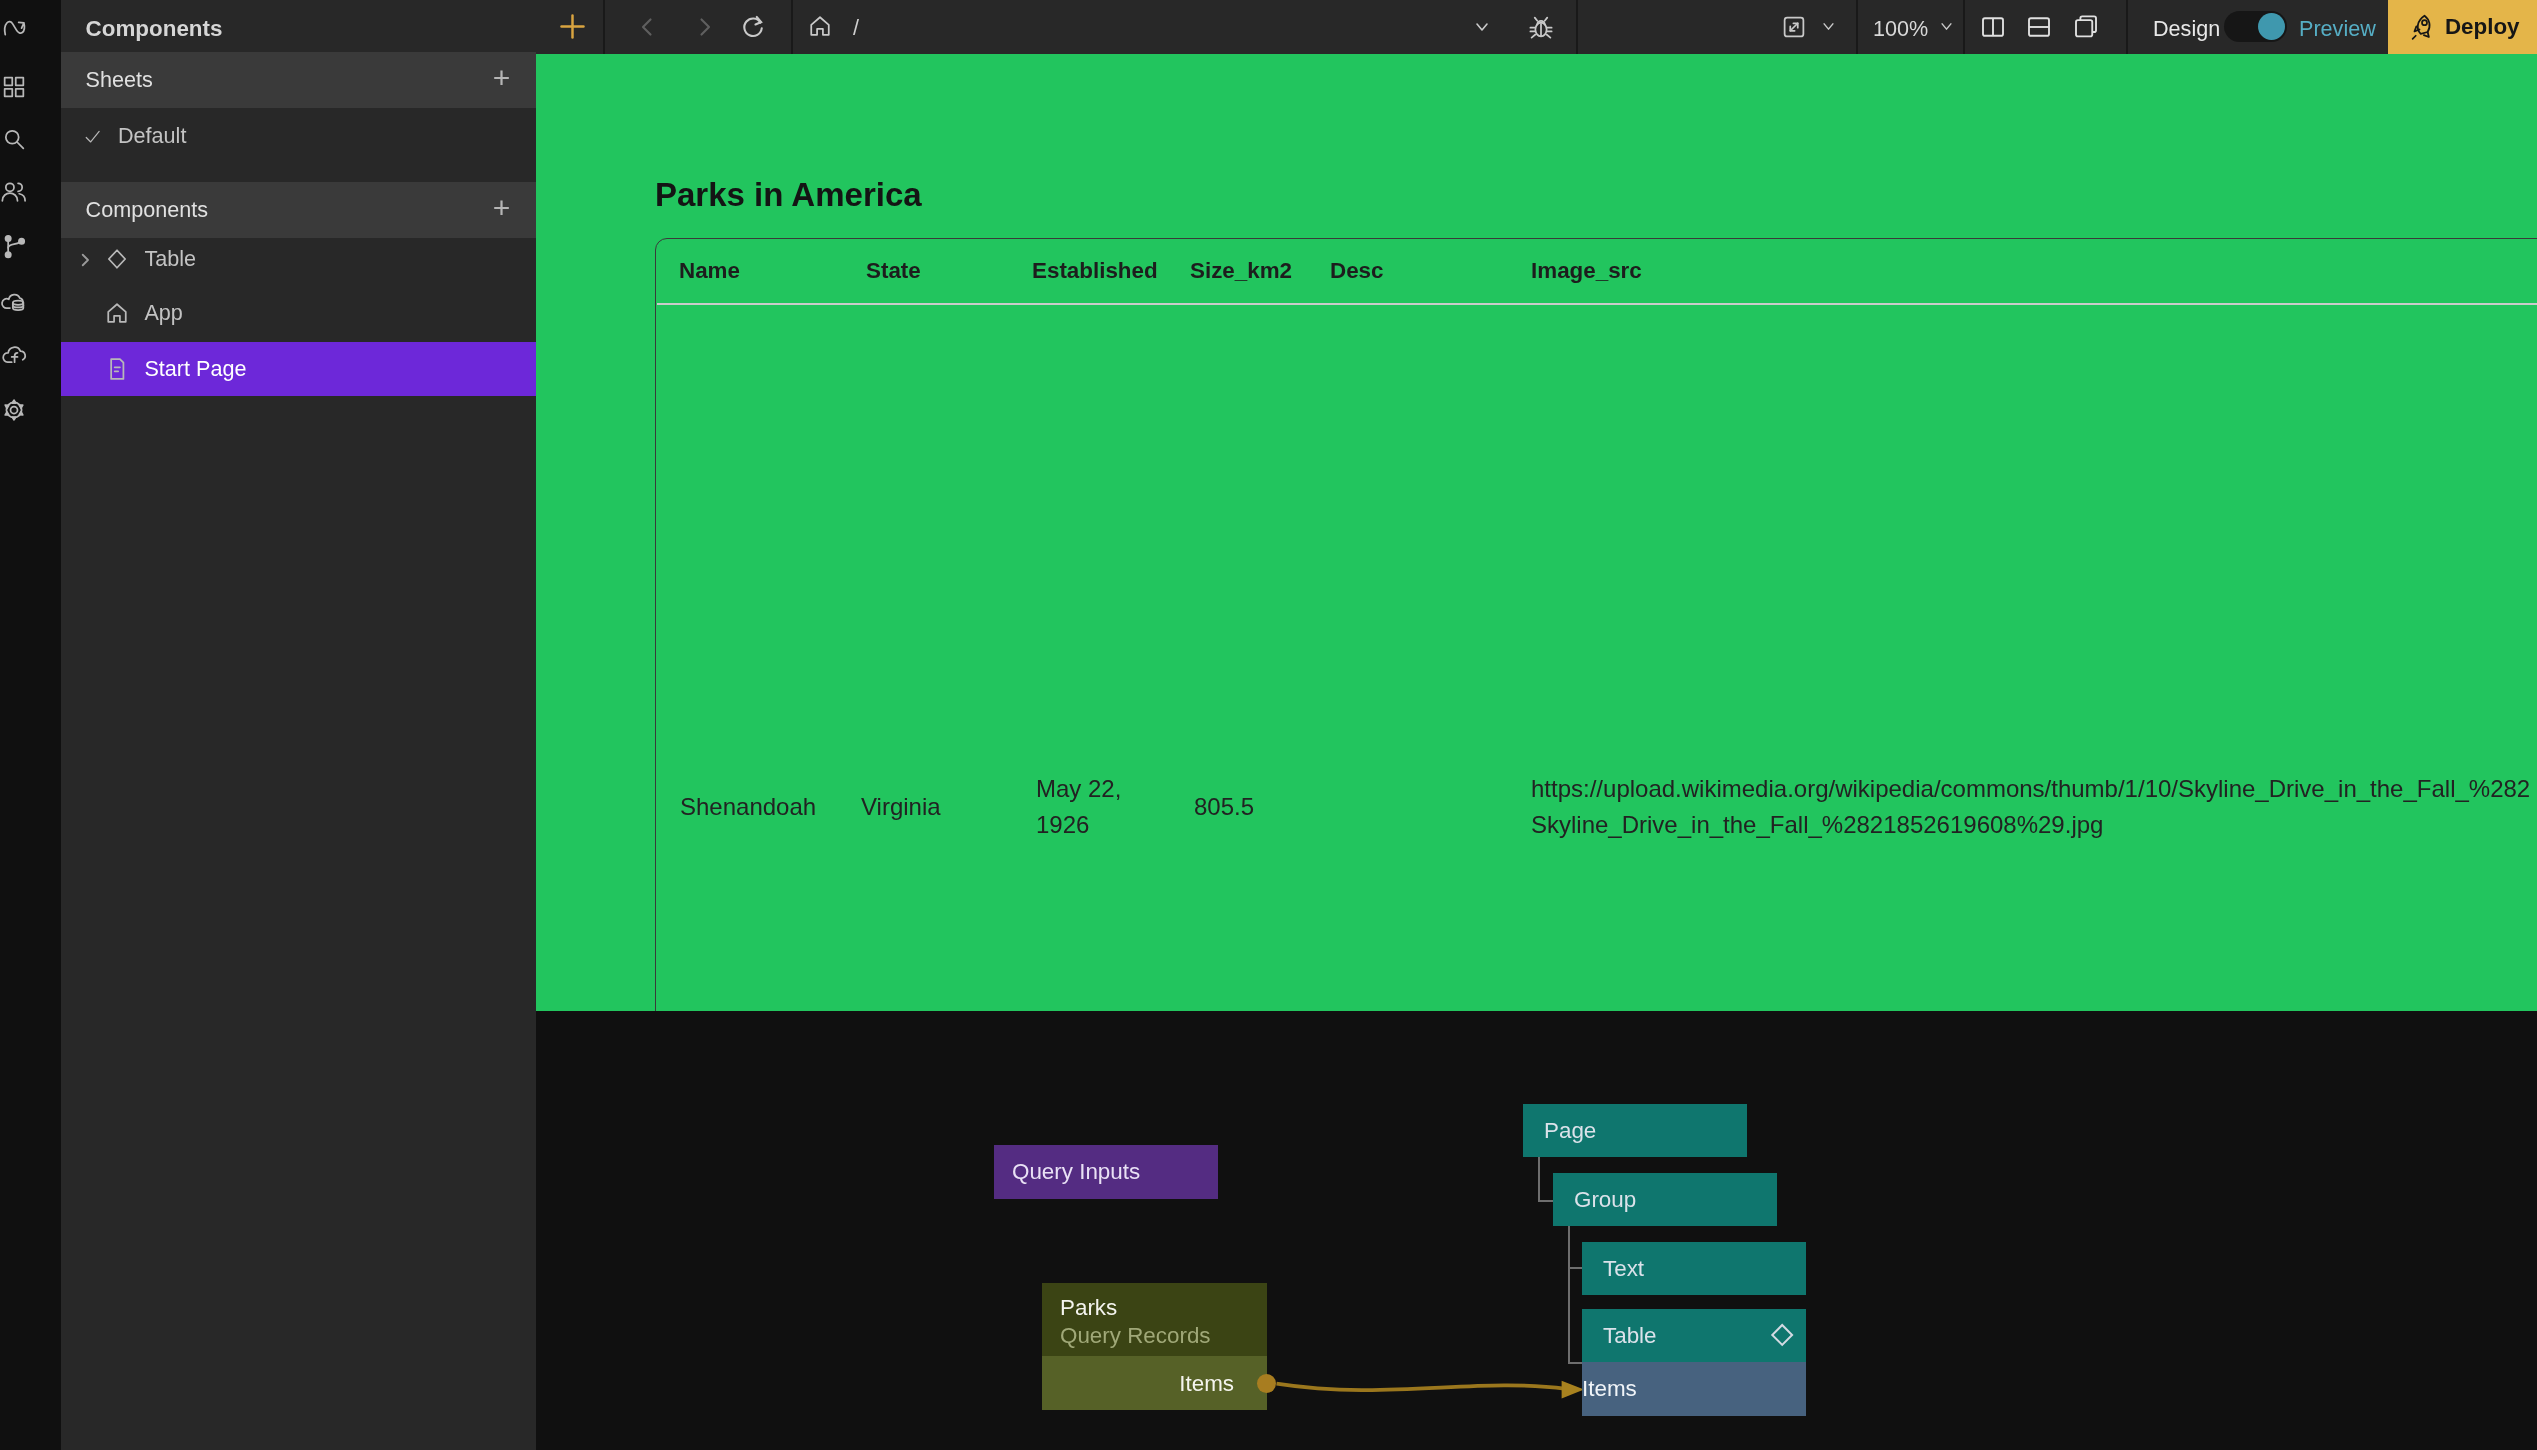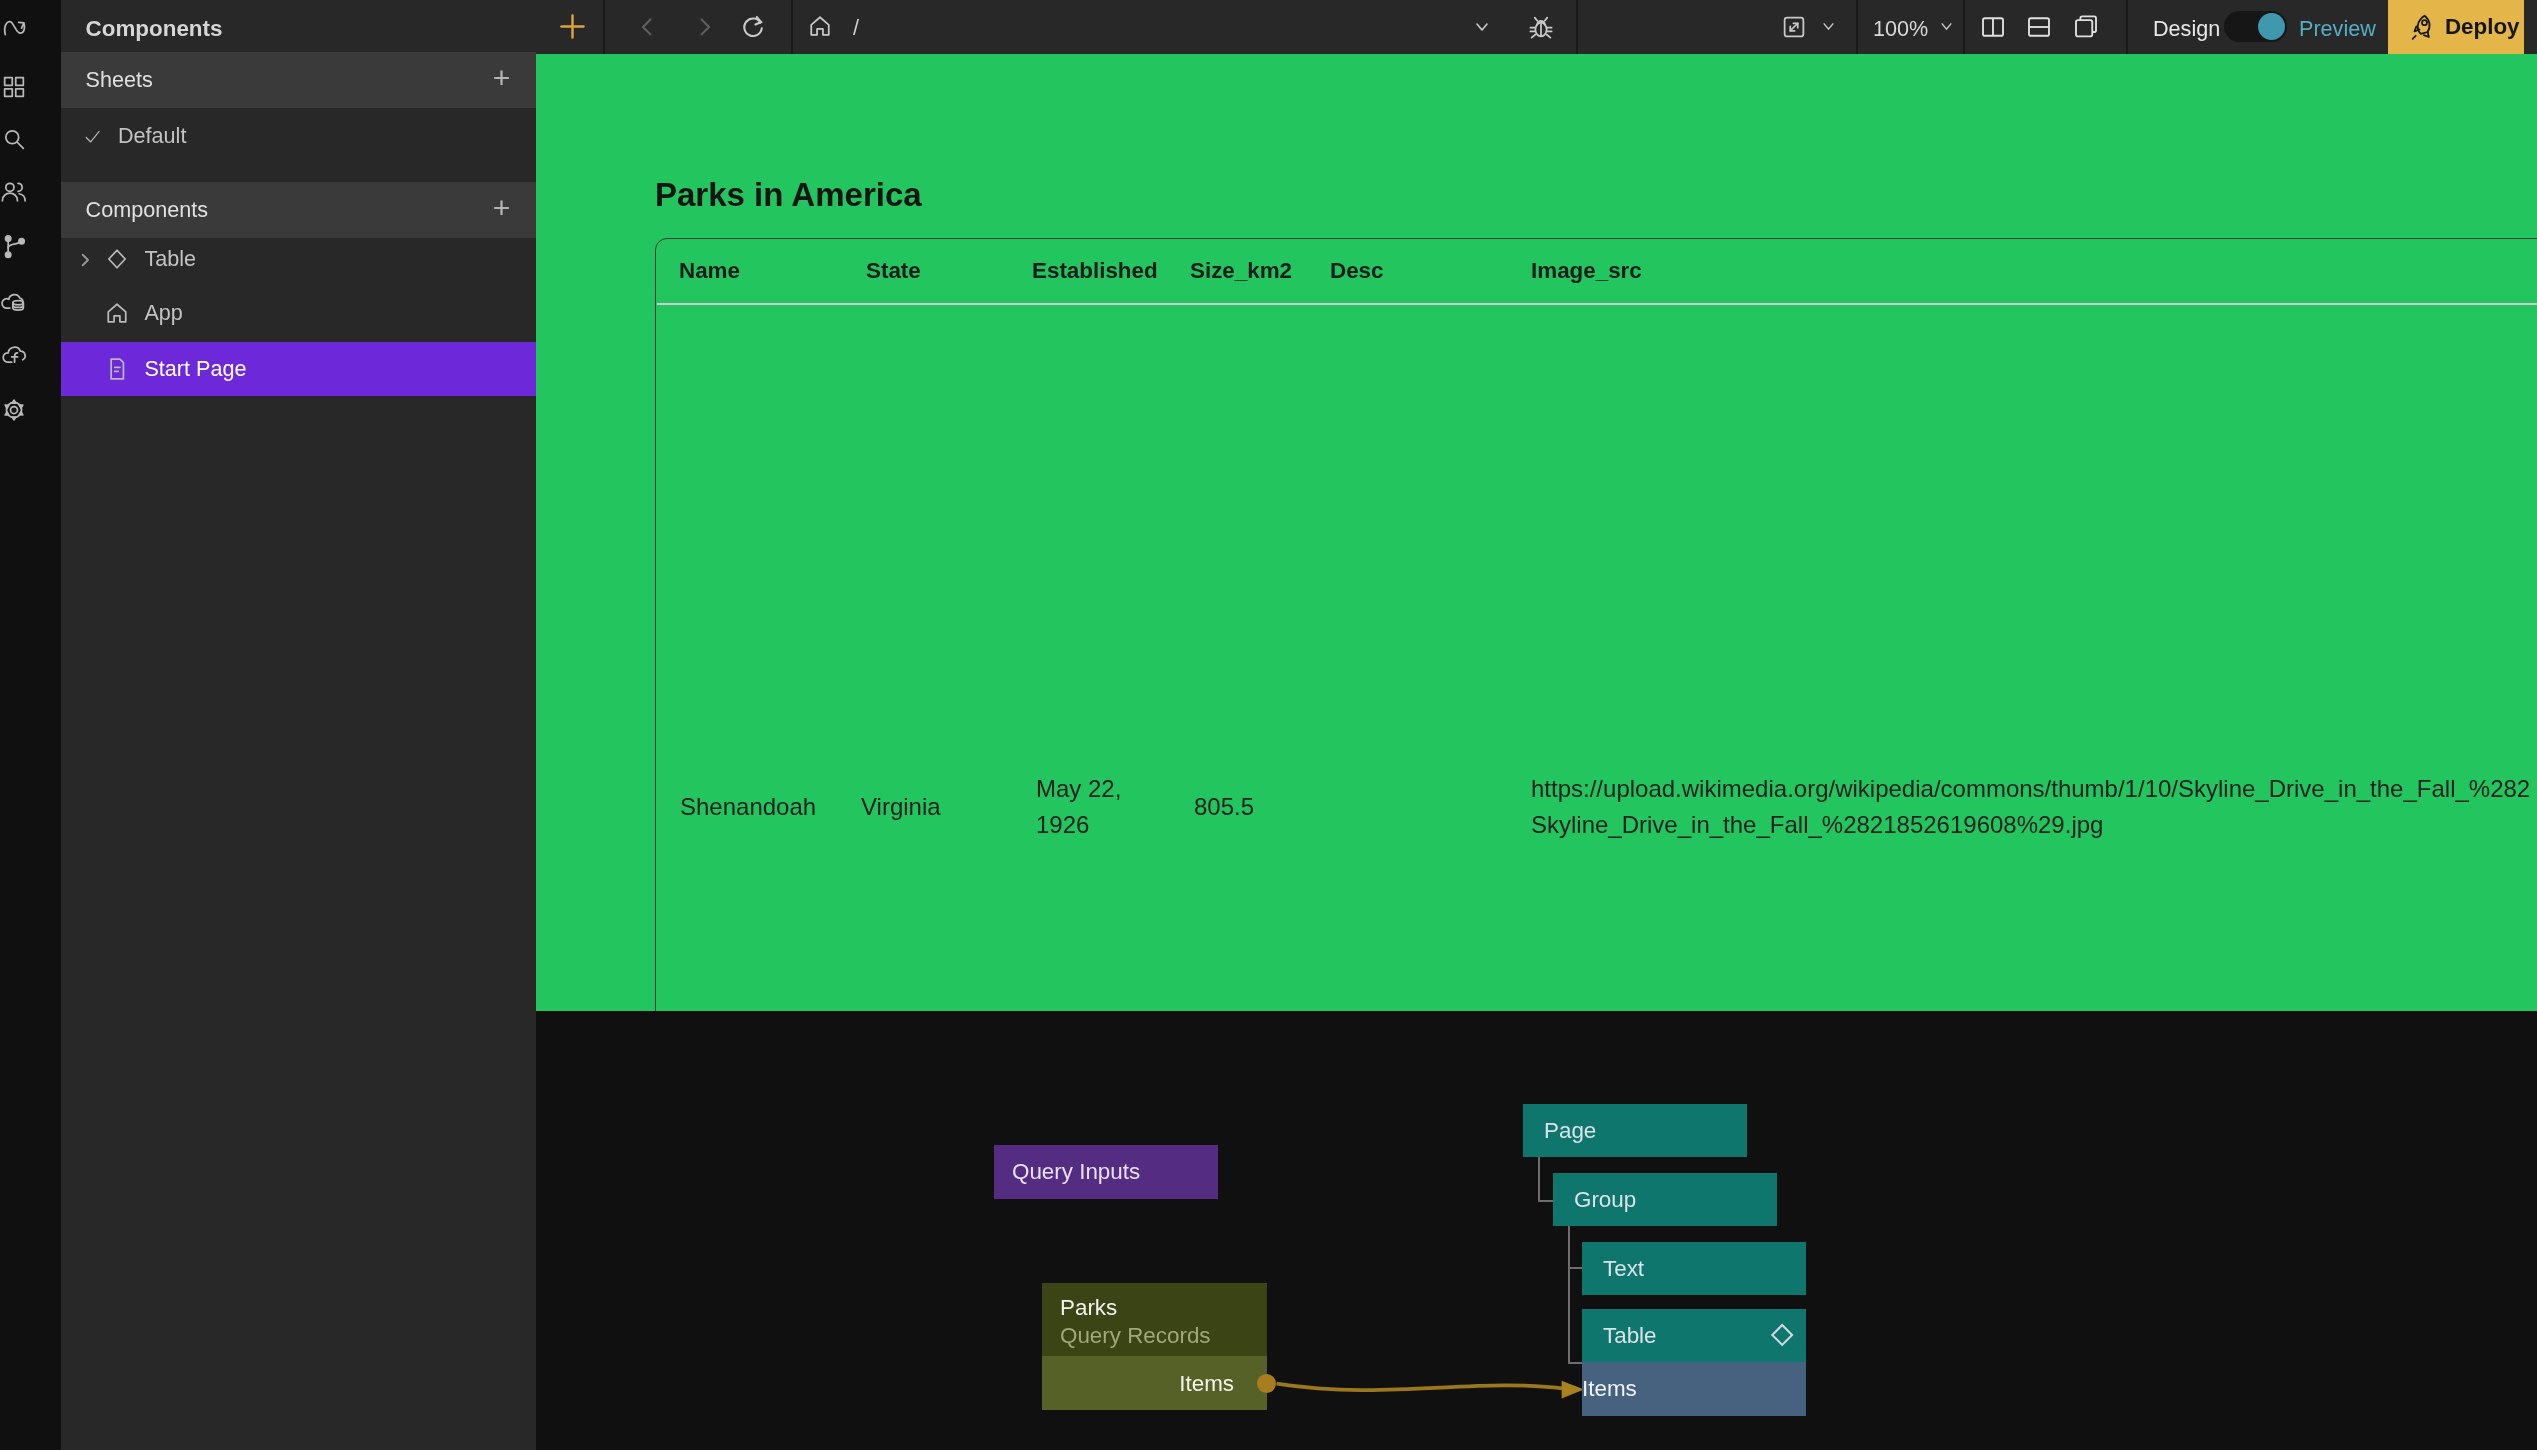--- a/index.html
+++ b/index.html
@@ -26,21 +26,21 @@
   .row .ric{width:28px;height:28px;margin-left:42px;margin-right:13.4px;flex:0 0 auto;}
   .row .chev{position:absolute;left:15px;width:18px;height:18px;}
 
   
   .toolbar{left:536px;top:0;width:2002px;height:54px;background:#282828;}
   .tsep{top:0;width:1.5px;height:54px;background:#191919;}
   .tbtn{top:12px;width:30px;height:30px;cursor:pointer;}
   .ttext{font-size:21.6px;color:#d8d8d8;}
   .toggle{left:1688px;top:11.2px;width:63px;height:31px;background:#161616;border-radius:15.7px;cursor:pointer;}
   .knob{position:absolute;right:2.2px;top:2.2px;width:27px;height:27px;border-radius:50%;background:#3f98ae;}
-  .deploy{left:1852px;top:0;width:136px;height:54px;background:#e4b549;display:flex;align-items:center;
+  .deploy{left:1852px;top:0;width:149px;height:54px;background:#e4b549;display:flex;align-items:center;
           gap:7.5px;padding-left:19.4px;box-sizing:border-box;cursor:pointer;}
   .deploy span{font-size:22.4px;font-weight:700;color:#161616;}
 
   
   .canvas{left:536px;top:54px;width:2412px;height:958px;background:#22c55e;overflow:hidden;}
   .pv-title{left:119px;top:122px;font-size:33px;font-weight:700;color:#141414;}
   .frame{left:119px;top:184px;width:1911px;height:896px;border:1.5px solid #3a3a3a;border-radius:12px 0 0 0;}
   .hline{left:121px;top:249px;width:1908px;height:1.5px;background:#cbcbcb;}
   .hcell{top:204px;font-size:22.4px;font-weight:700;color:#1d1d1d;}
   .cell{font-size:24px;color:#222;line-height:36px;white-space:pre;}

